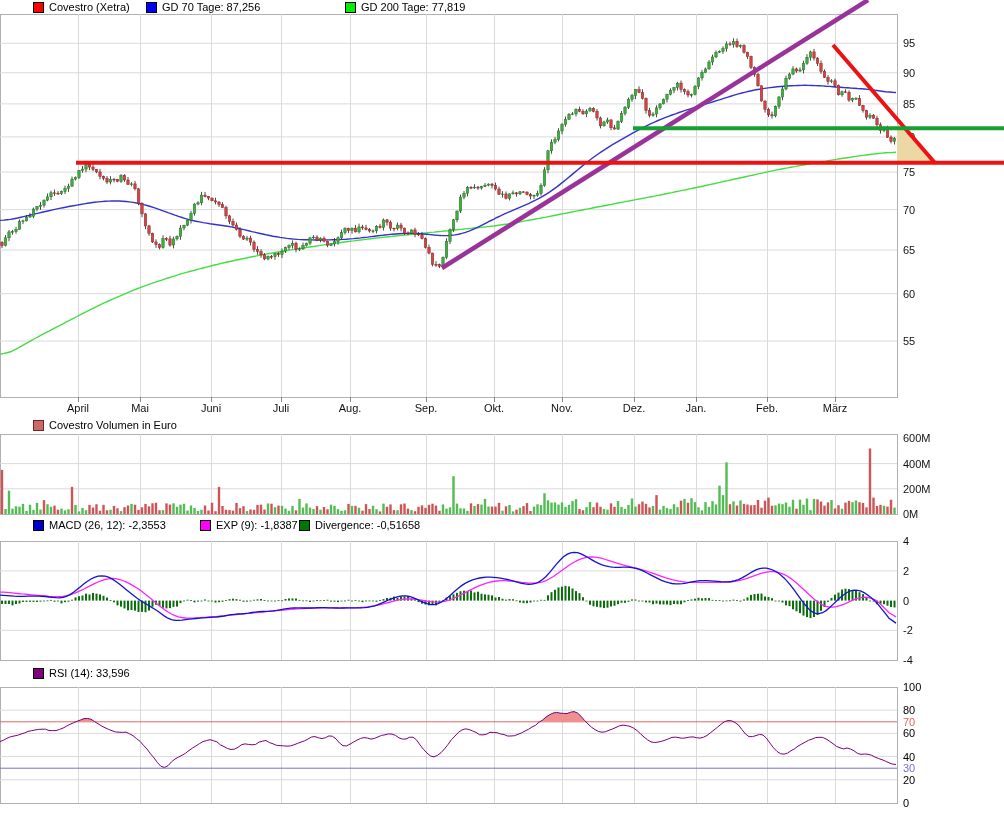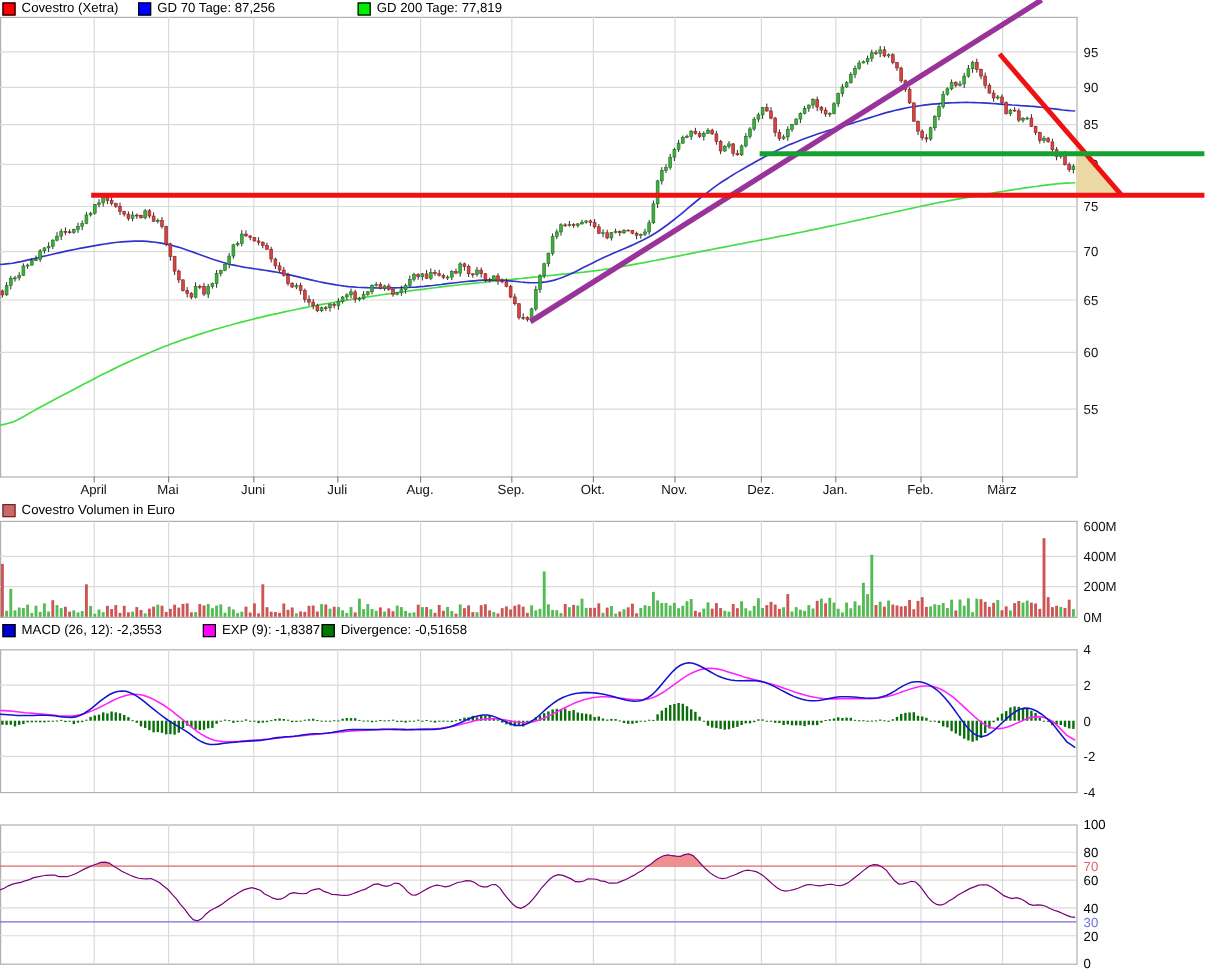--- a/index.html
+++ b/index.html
@@ -1,38 +1,38 @@
 <!DOCTYPE html>
 <html><head>
 <meta charset="utf-8">
 <style>
   html,body{margin:0;padding:0;background:#fff;}
   #chart-root{position:relative;width:1004px;height:814px;background:#fff;
     font-family:"Liberation Sans",sans-serif;overflow:hidden;}
   .legend{position:absolute;height:13px;font-size:11px;color:#000;white-space:nowrap;}
-  .legend .item{position:absolute;top:0;display:flex;align-items:center;line-height:13px;}
+  .legend .item{position:absolute;top:0;display:flex;align-items:center;line-height:13px;margin-left:31px;}
   .sw{display:inline-block;width:9px;height:9px;border:1px solid #000;margin-right:5px;}
   svg{position:absolute;left:0;top:0;}
   text{font-family:"Liberation Sans",sans-serif;}
 </style>
 </head>
 <body>
 
 <div id="chart-root">
 
   <div class="legend" style="top:1px;left:0;width:1004px;">
     <span class="item" style="left:2px;">
       <span class="sw" style="background: rgb(255, 0, 0); border-color: rgb(0, 0, 0);"></span>
       <span>Covestro (Xetra)</span>
     </span>
     <span class="item" style="left:115px;">
       <span class="sw" style="background: rgb(0, 0, 255); border-color: rgb(0, 0, 0);"></span>
       <span>GD 70 Tage: 87,256</span>
     </span>
-    <span class="item" style="left:252px;padding-left:46px;">
+    <span class="item" style="left:268px;padding-left:46px;">
       <span class="sw" style="background: rgb(0, 238, 0); border-color: rgb(0, 0, 0);"></span>
       <span>GD 200 Tage: 77,819</span>
     </span>
   </div>
 
   <div class="legend" style="top:419px;left:0;width:1000px;">
     <span class="item" style="left:2px;">
       <span class="sw" style="background: rgb(201, 106, 106); border-color: rgb(122, 34, 34);"></span>
       <span>Covestro Volumen in Euro</span>
     </span>
@@ -46,20 +46,26 @@
     <span class="item" style="left:152px;padding-left:17px;">
       <span class="sw" style="background: rgb(255, 0, 255); border-color: rgb(0, 0, 0);"></span>
       <span>EXP (9): -1,8387</span>
     </span>
     <span class="item" style="left:268px;align-items:center;">
       <span class="sw" style="background: rgb(0, 119, 0); border-color: rgb(0, 0, 0);"></span>
       <span>Divergence: -0,51658</span>
     </span>
   </div>
 
+  <div class="legend" style="top:667px;left:0;width:1004px;">
+    <span class="item" style="left:2px;">
+      <span class="sw" style="background: rgb(128, 0, 128); border-color: rgb(0, 0, 0);"></span>
+      <span>RSI (14): 33,596</span>
+    </span>
+  </div>
 
   <svg id="chart-svg" width="1004" height="814">
       <g>
         <rect x="0.5" y="14.5" width="897" height="383" fill="none" stroke="#b0b0b0" stroke-width="1"></rect>
         <line x1="78.5" y1="14" x2="78.5" y2="397" stroke="#dadada"></line>
         <line x1="140.5" y1="14" x2="140.5" y2="397" stroke="#dadada"></line>
         <line x1="211.5" y1="14" x2="211.5" y2="397" stroke="#dadada"></line>
         <line x1="281.5" y1="14" x2="281.5" y2="397" stroke="#dadada"></line>
         <line x1="350.5" y1="14" x2="350.5" y2="397" stroke="#dadada"></line>
         <line x1="426.5" y1="14" x2="426.5" y2="397" stroke="#dadada"></line>

